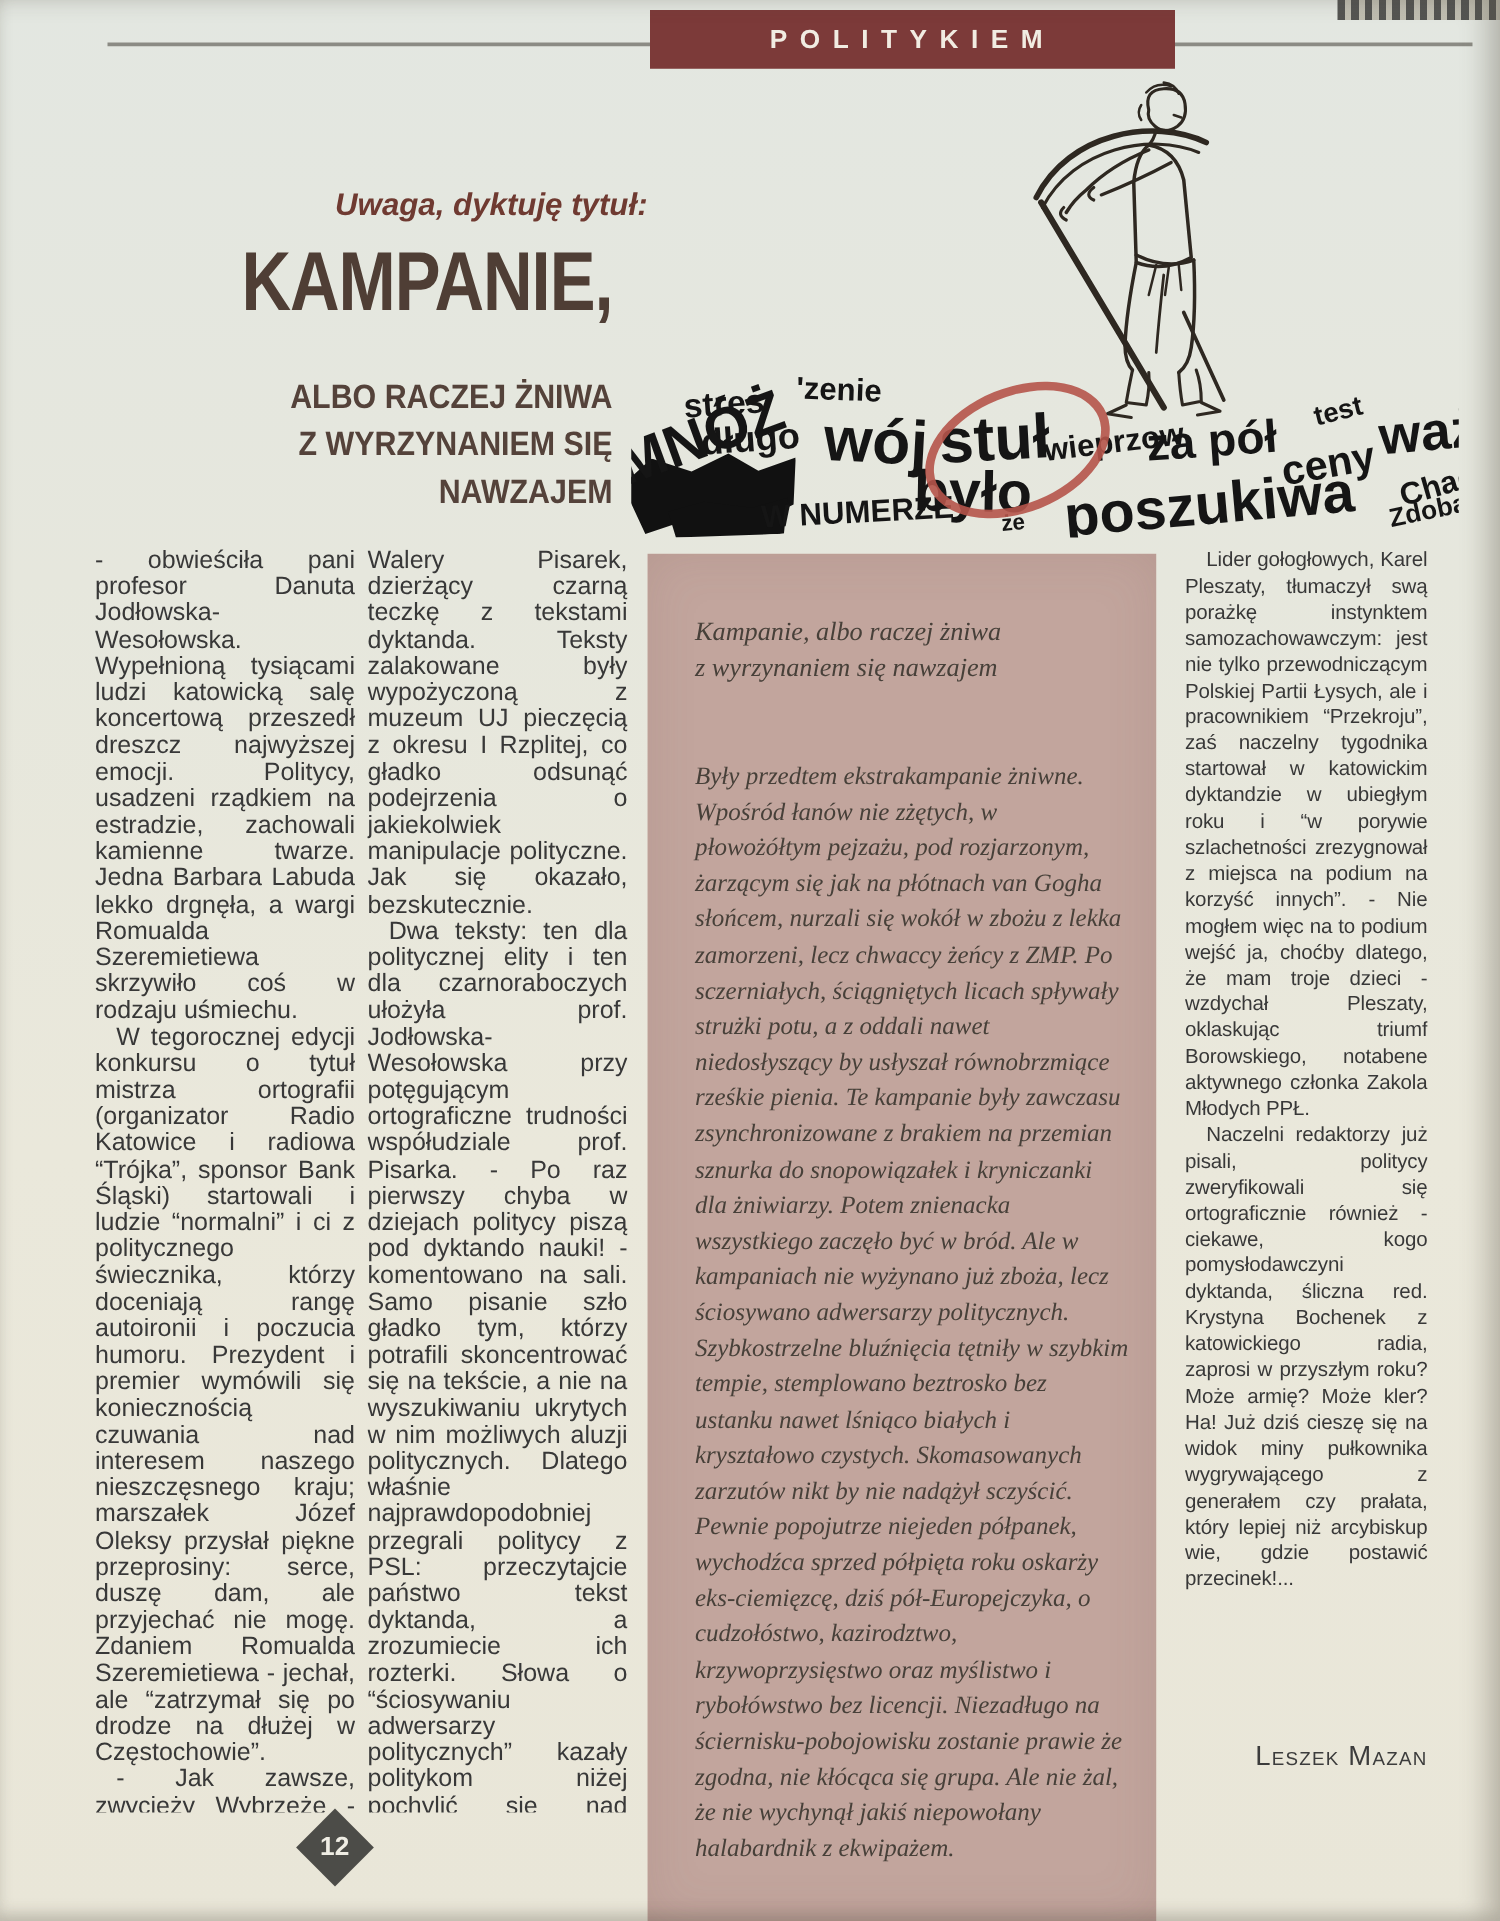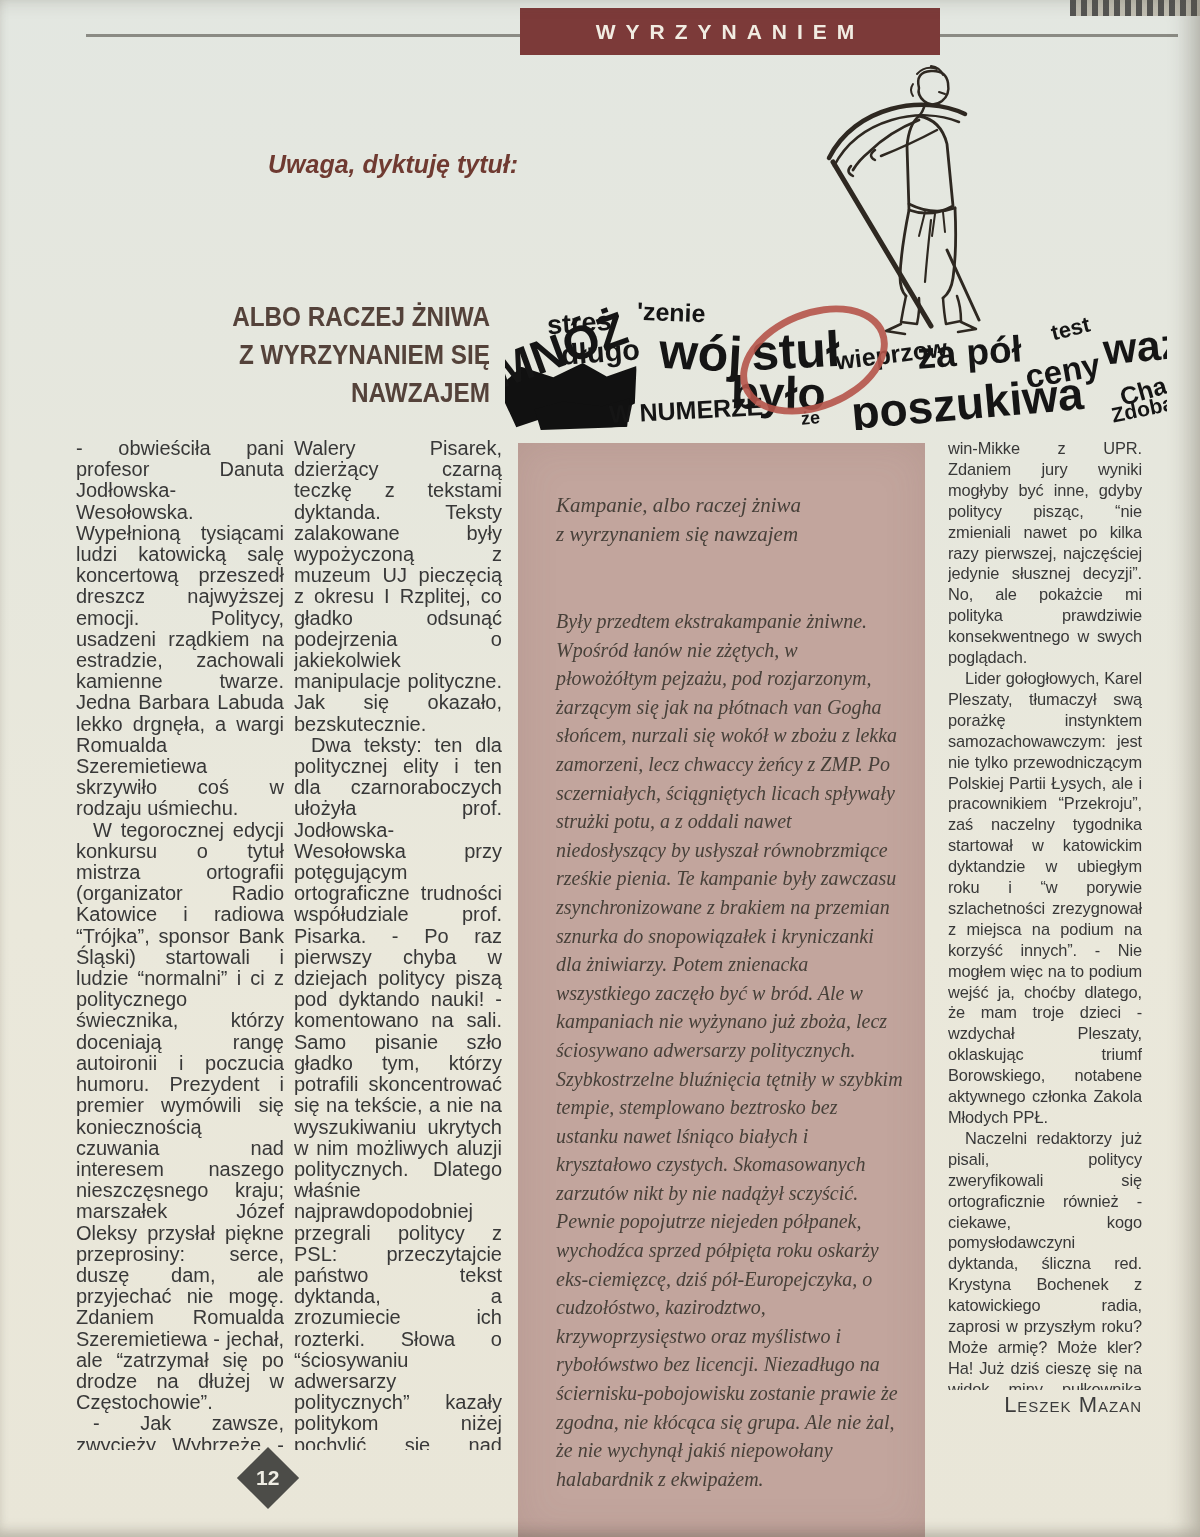--- a/index.html
+++ b/index.html
@@ -84,25 +84,28 @@
 </style>
 </head>
 <body>
 
 <div id="page">
 
   <div class="scan-corner"></div>
   <div class="top-rule"></div>
 
   <div class="section-banner">
-    <span>WYRZYNANIEM</span>
+    <span>POLITYKIEM</span>
   </div>
 
   <div class="kicker">Uwaga, dyktuję tytuł:</div>
 
+  <div class="title">
+    <span>KAMPANIE,</span>
+  </div>
 
   <div class="subtitle">
     <div>ALBO RACZEJ ŻNIWA</div>
     <div>Z WYRZYNANIEM SIĘ</div>
     <div>NAWZAJEM</div>
   </div>
 
   <svg class="reaper" viewBox="0 0 200 300">
 
     <path d="M16,100 C42,48 110,36 152,56" stroke-width="4.5"></path>
@@ -175,21 +178,20 @@
       <p class="quote-heading">
         <span>Kampanie, albo raczej żniwa</span><br>
         <span>z wyrzynaniem się nawzajem</span>
       </p>
       <p class="qp">Były przedtem ekstrakampanie żniwne. Wpośród łanów nie zżętych, w płowożółtym pejzażu, pod rozjarzonym, żarzącym się jak na płótnach van Gogha słońcem, nurzali się wokół w zbożu z lekka zamorzeni, lecz chwaccy żeńcy z ZMP. Po sczerniałych, ściągniętych licach spływały strużki potu, a z oddali nawet niedosłyszący by usłyszał równobrzmiące rześkie pienia. Te kampanie były zawczasu zsynchronizowane z brakiem na przemian sznurka do snopowiązałek i kryniczanki dla żniwiarzy. Potem znienacka wszystkiego zaczęło być w bród. Ale w kampaniach nie wyżynano już zboża, lecz ściosywano adwersarzy politycznych.</p>
       <p class="qp">Szybkostrzelne bluźnięcia tętniły w szybkim tempie, stemplowano beztrosko bez ustanku nawet lśniąco białych i kryształowo czystych. Skomasowanych zarzutów nikt by nie nadążył sczyścić. Pewnie popojutrze niejeden półpanek, wychodźca sprzed półpięta roku oskarży eks-ciemięzcę, dziś pół-Europejczyka, o cudzołóstwo, kazirodztwo, krzywoprzysięstwo oraz myślistwo i rybołówstwo bez licencji. Niezadługo na ściernisku-pobojowisku zostanie prawie że zgodna, nie kłócąca się grupa. Ale nie żal, że nie wychynął jakiś niepowołany halabardnik z ekwipażem.</p>
     </div>
   </div>
 
   <div id="col3" class="col">
-    <p>win-Mikke z UPR. Zdaniem jury wyniki mogłyby być inne, gdyby politycy pisząc, “nie zmieniali nawet po kilka razy pierwszej, najczęściej jedynie słusznej decyzji”. No, ale pokażcie mi polityka prawdziwie konsekwentnego w swych poglądach.</p>
     <p class="indent">Lider gołogłowych, Karel Pleszaty, tłumaczył swą porażkę instynktem samozachowawczym: jest nie tylko przewodniczącym Polskiej Partii Łysych, ale i pracownikiem “Przekroju”, zaś naczelny tygodnika startował w katowickim dyktandzie w ubiegłym roku i “w porywie szlachetności zrezygnował z miejsca na podium na korzyść innych”. - Nie mogłem więc na to podium wejść ja, choćby dlatego, że mam troje dzieci - wzdychał Pleszaty, oklaskując triumf Borowskiego, notabene aktywnego członka Zakola Młodych PPŁ.</p>
     <p class="indent">Naczelni redaktorzy już pisali, politycy zweryfikowali się ortograficznie również - ciekawe, kogo pomysłodawczyni dyktanda, śliczna red. Krystyna Bochenek z katowickiego radia, zaprosi w przyszłym roku? Może armię? Może kler? Ha! Już dziś cieszę się na widok miny pułkownika wygrywającego z generałem czy prałata, który lepiej niż arcybiskup wie, gdzie postawić przecinek!...</p>
 
   </div>
 
   <div class="byline">Leszek Mazan</div>
 
   <div class="page-diamond">
     <span>12</span>
   </div>

